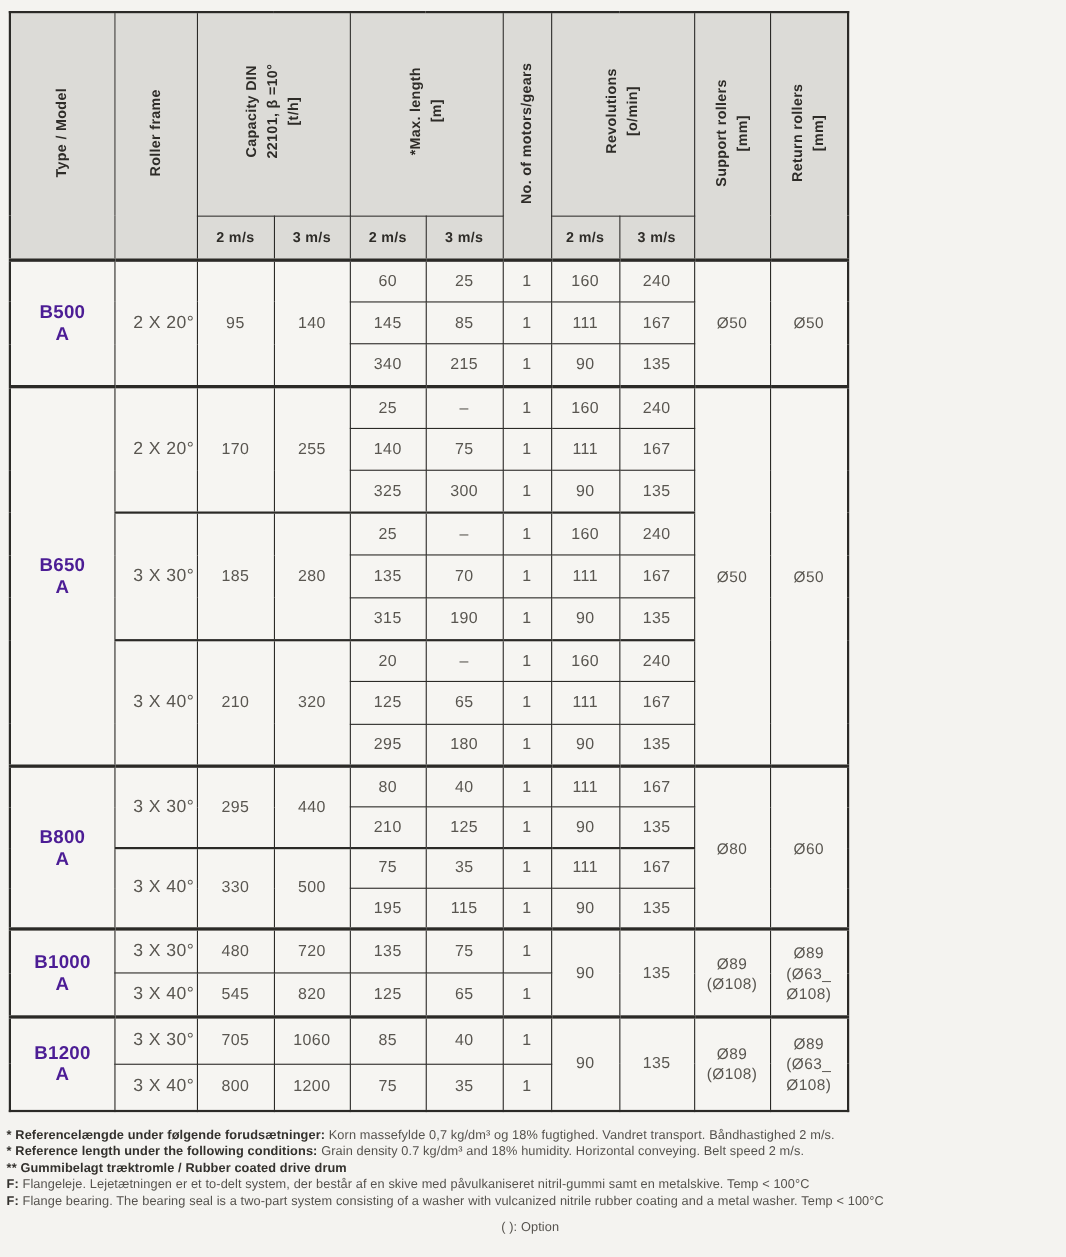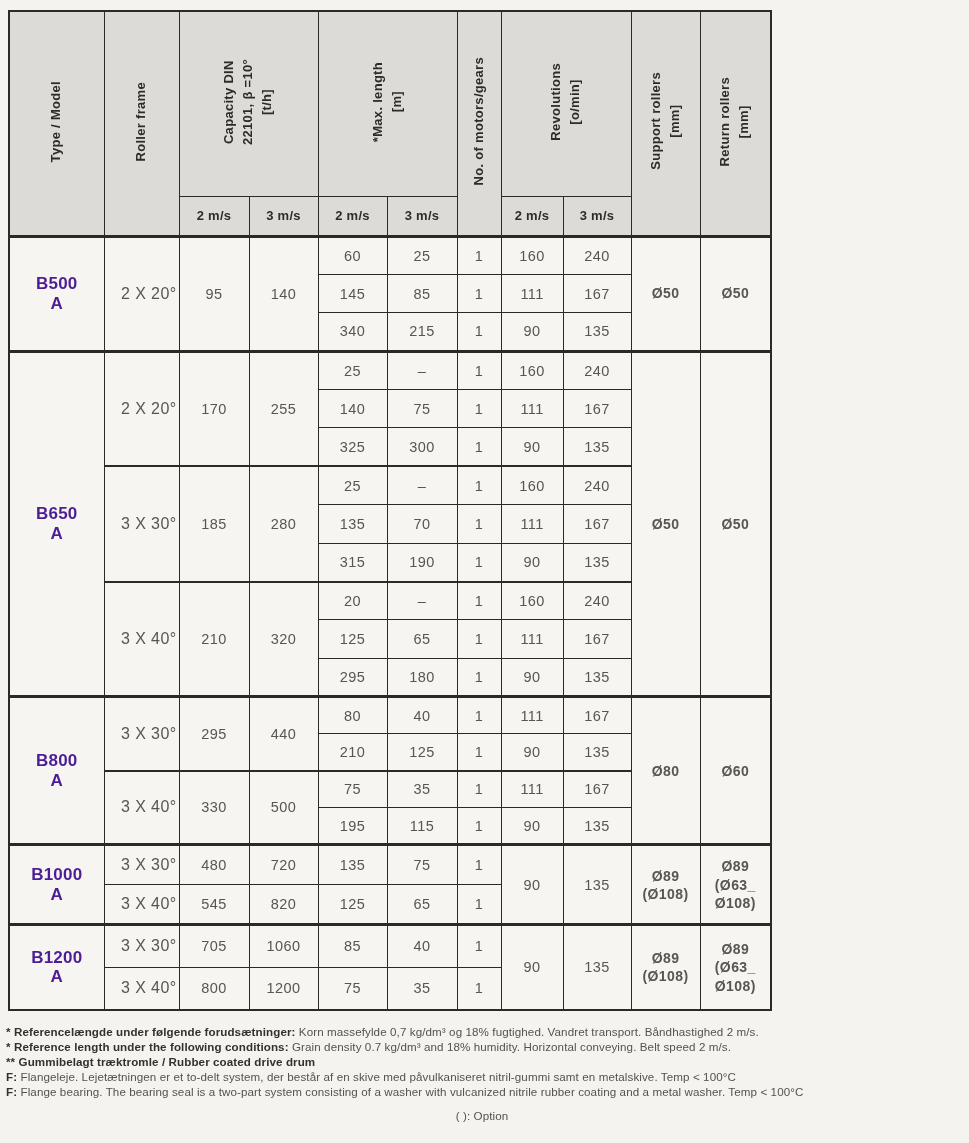--- a/index.html
+++ b/index.html
@@ -47,21 +47,21 @@
   tr.rA { height:38.4px; }  
   tr.rB { height:37px;   }  
   tr.rC { height:40px;   }  
   tr.rD { height:42.5px; }  
 
   td.model {
     font-weight:bold; font-size:17px; color:#4c1d95;
     white-space:pre-line; line-height:1.15; letter-spacing:0.2px;
   }
   td.frame { font-size:16px;text-align:right; }
-  td.roller { white-space:pre-line; line-height:1.3; font-size:14px;font-weight:bold; }
+  td.roller { white-space:pre-line; line-height:1.3; font-size:14px; }
 
   .footnotes {
     position:absolute; left:6px; top:1025px; width:952px;
     font-size:11.6px; color:#55524d; letter-spacing:0.1px;
   }
   .fn { line-height:14.9px; white-space:nowrap; }
   .fn-label { font-weight:bold; color:#33312d; }
   .option-note { margin-top:9px; line-height:14.9px;text-align:center; }
 </style>
 </head>

